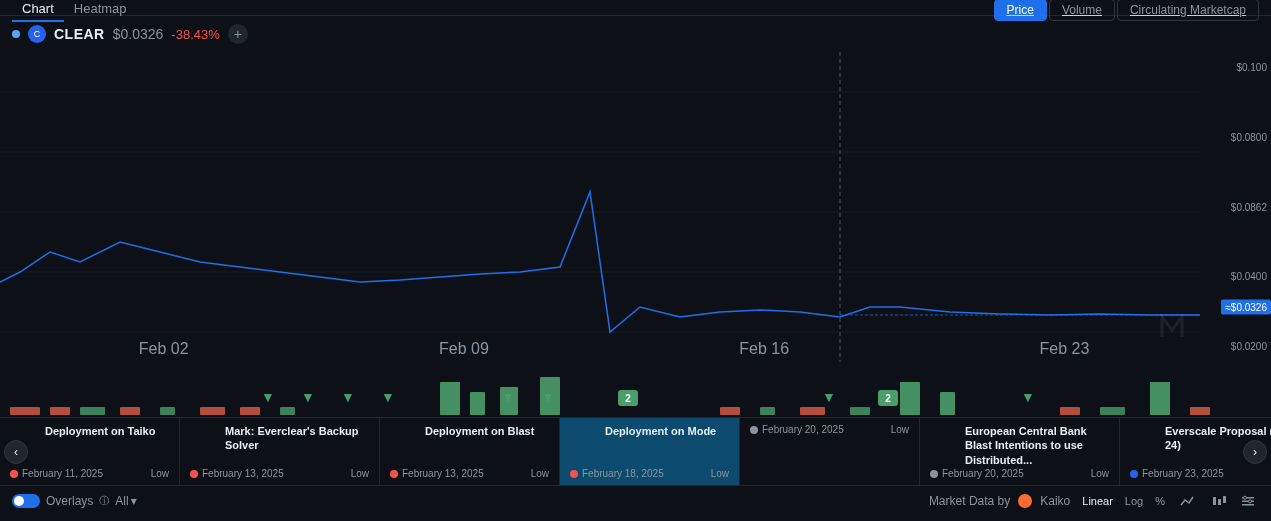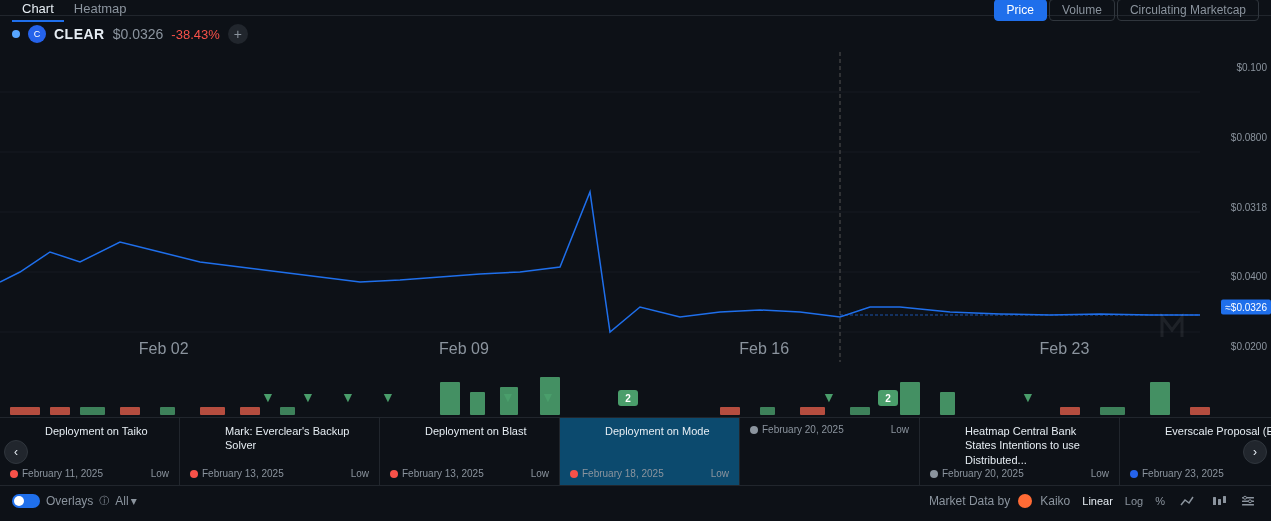--- a/index.html
+++ b/index.html
@@ -190,21 +190,21 @@
       justify-content: space-between;
       flex-shrink: 0;
     }
     .news-card.highlighted {
       background: #0c4a6e;
     }
     .news-title {
       font-size: 11px;
       color: #e6edf3;
       line-height: 1.3;
-      font-weight: 400;
+      font-weight: 700;
       padding-left: 35px;
     }
     .news-meta {
       display: flex;
       align-items: center;
       gap: 4px;
       font-size: 10px;
       color: #8b949e;
     }
     .sentiment-dot {
@@ -319,21 +319,21 @@
       margin-left: 27px;
     }
   </style>
 </head>
 <body>
 
 <div class="header-tabs">
   <div class="tab active">Chart</div>
   <div class="tab">Heatmap</div>
 
-  <div style="margin-left: auto; display: flex; align-items: center;">
+  <div style="margin-left: auto; display: flex; align-items: center; text-decoration: underline;">
     <div class="chart-type-btns">
       <button class="chart-type-btn active">Price</button>
       <button class="chart-type-btn">Volume</button>
       <button class="chart-type-btn">Circulating Marketcap</button>
     </div>
   </div>
 </div>
 
 <div class="top-bar">
   <div class="ticker-info">
@@ -392,21 +392,21 @@
         1200,263
       "></polyline>
 
     <line x1="840" y1="263" x2="1200" y2="263" stroke="#1f6feb" stroke-width="0.7" stroke-dasharray="3,2"></line>
   </svg>
 
   
   <div class="y-labels">
     <span class="y-label">$0.100</span>
     <span class="y-label">$0.0800</span>
-    <span class="y-label">$0.0318</span>
+    <span class="y-label">$0.0862</span>
     <span class="y-label">$0.0400</span>
     <span class="y-label">$0.0200</span>
   </div>
 
   
   <div class="price-badge" style="top: 255px; right: 0;">≈$0.0326</div>
 
   
   <div class="watermark">
     <svg width="30" height="30" viewBox="0 0 30 30" style="opacity:0.07; vertical-align:middle; margin-right:4px;">
@@ -509,21 +509,21 @@
 
   <div class="news-card">
     <div class="news-meta">
       <div class="sentiment-dot sentiment-neutral"></div>
       <span>February 20, 2025</span>
       <span style="margin-left:auto;">Low</span>
     </div>
   </div>
 
   <div class="news-card">
-    <div class="news-title">Heatmap Central Bank States Intentions to use Distributed...</div>
+    <div class="news-title">European Central Bank Blast Intentions to use Distributed...</div>
     <div class="news-meta">
       <div class="sentiment-dot sentiment-neutral"></div>
       <span>February 20, 2025</span>
       <span style="margin-left:auto;">Low</span>
     </div>
   </div>
 
   <div class="news-card">
     <div class="news-title">Everscale Proposal (EGP 24)</div>
     <div class="news-meta">

